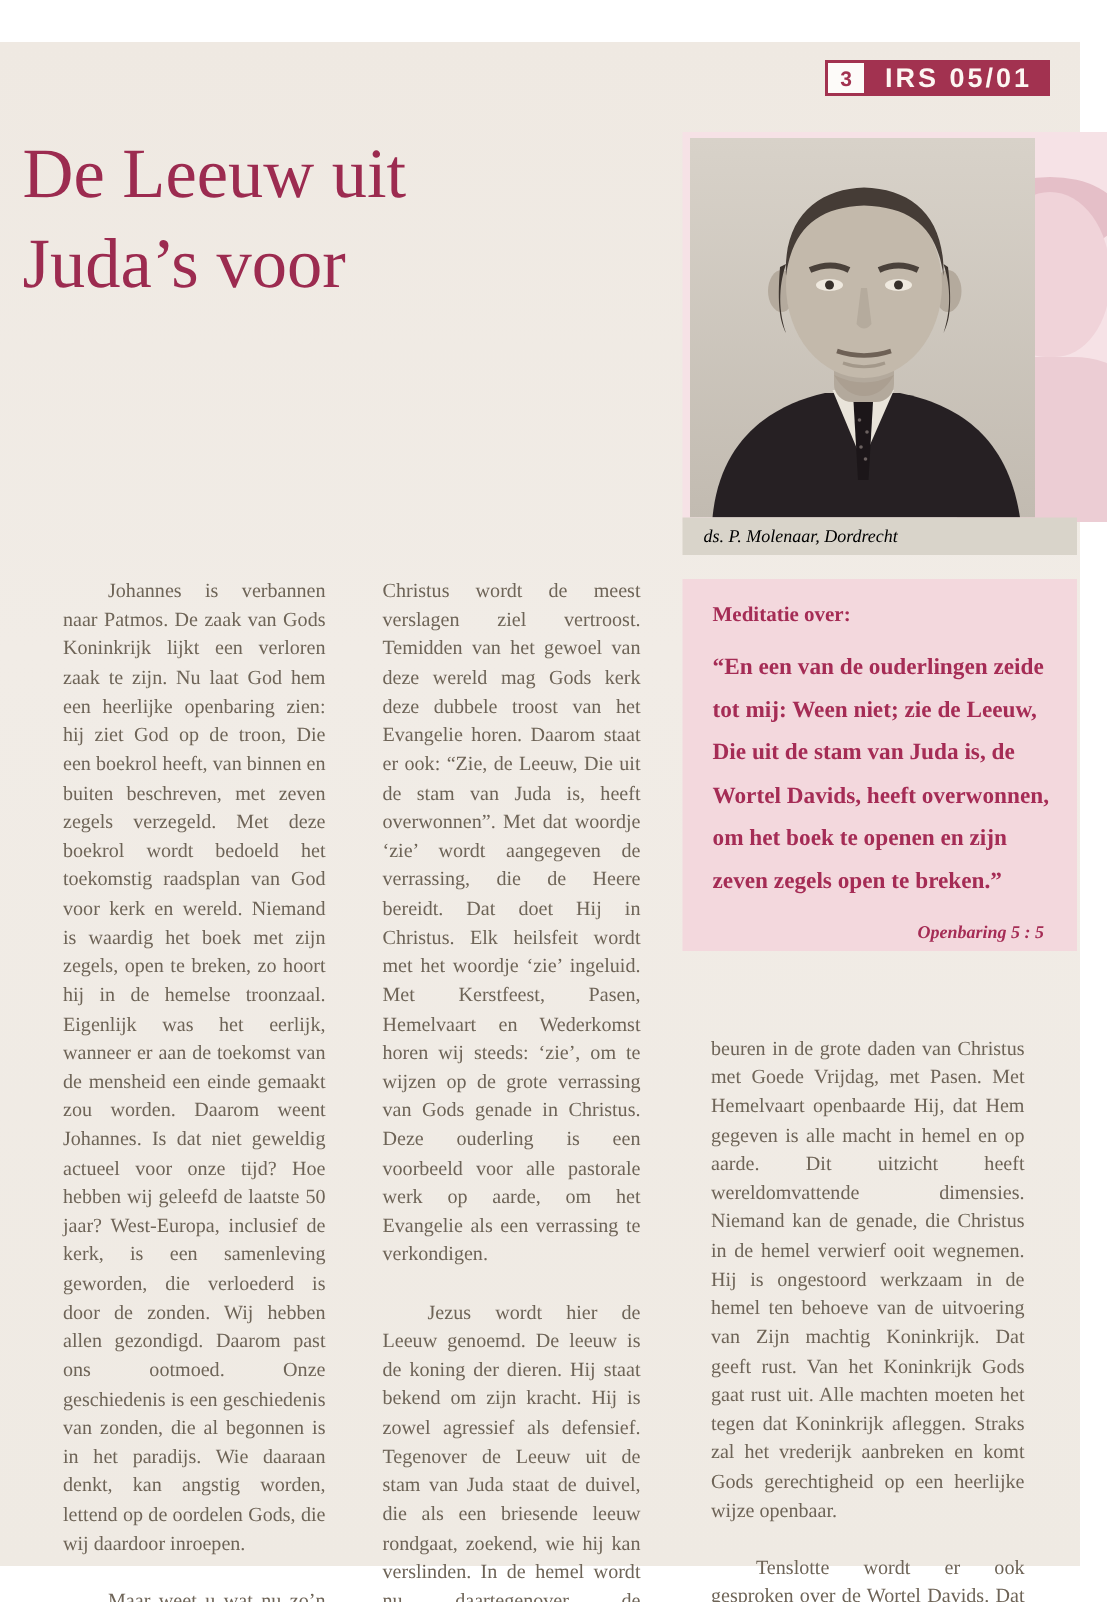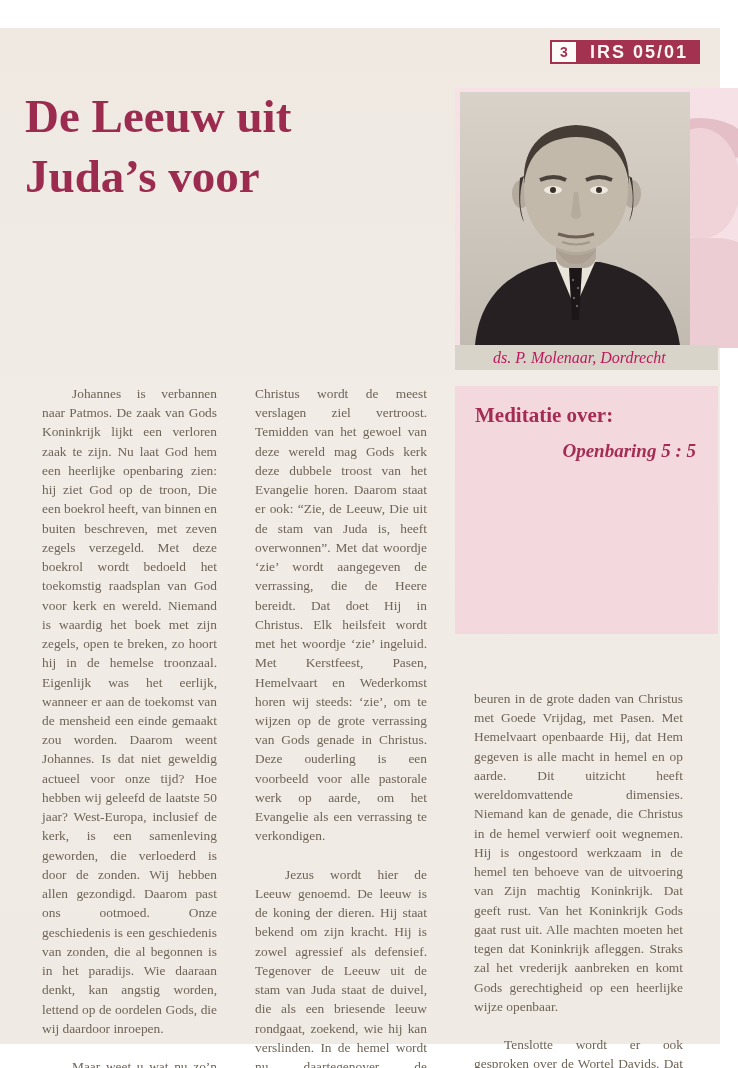--- a/index.html
+++ b/index.html
@@ -11,46 +11,46 @@
   
   .badge{position:absolute;left:550px;top:12px;height:24px;display:flex;}
   .badge-num{width:28px;height:24px;box-sizing:border-box;background:#fdfbf9;
       border:2px solid #a23250;color:#a23250;font-weight:bold;font-size:14px;
       display:flex;align-items:center;justify-content:center;
       font-family:"Liberation Sans",sans-serif;}
   .badge-issue{height:24px;background:#a23250;color:#fdf6f2;font-weight:bold;
       font-size:18px;letter-spacing:2px;display:flex;align-items:center;
       padding:0 12px;font-family:"Liberation Sans",sans-serif;}
   
-  .title{position:absolute;left:25px;top:58px;color:#9c2b50;font-weight:bold;
+  .title{position:absolute;left:15px;top:58px;color:#9c2b50;font-weight:normal;
       font-size:47px;line-height:1.28;letter-spacing:0px;}
   
   .band{position:absolute;left:455px;top:60px;width:283px;height:260px;
       background:#f6e2e6;overflow:hidden;}
   .ghost{position:absolute;right:-30px;top:10px;width:130px;height:250px;}
   .ghost .g-head{position:absolute;left:22px;top:30px;width:80px;height:110px;
       border-radius:50% 50% 46% 46%;background:#f0d3d9;}
   .ghost .g-hair{position:absolute;left:16px;top:20px;width:92px;height:50px;
       border-radius:50%;background:#e5bfc8;}
   .ghost .g-body{position:absolute;left:0px;top:140px;width:130px;height:110px;
       border-radius:40% 40% 0 0;background:#eccdd4;}
   
   .photo{position:absolute;left:460px;top:64px;width:230px;height:253px;}
   .photo svg{display:block;}
   .caption-bar{position:absolute;left:455px;top:317px;width:263px;height:25px;
       background:#d9d4ca;display:flex;align-items:center;padding-left:14px;
       box-sizing:border-box;}
-  .caption-bar span{font-style:italic;color:#be185d;font-size:16px;margin-left:24px;}
+  .caption-bar span{font-style:italic;color:#000000;font-size:12px;}
   
   .med{position:absolute;left:455px;top:358px;width:263px;height:248px;
       background:#f3d8dd;box-sizing:border-box;padding:17px 18px 0 20px;
       color:#a52c55;}
-  .med-heading{font-weight:bold;font-size:21px;margin:0 0 12px 0;}
+  .med-heading{font-weight:bold;font-size:14px;margin:0 0 12px 0;}
   .med-quote{font-weight:bold;font-size:15.5px;line-height:1.84;margin:0;}
-  .med-ref{font-weight:bold;font-style:italic;font-size:19px;text-align:right;
+  .med-ref{font-weight:bold;font-style:italic;font-size:12px;text-align:right;
       margin-top:12px;padding-right:4px;}
   
   .col{position:absolute;color:#6e6457;font-size:13.4px;line-height:1.435;
       text-align:justify;}
   .col p{margin:12px;}
   .col p + p{margin-top:19px;}
   .col p.indent{text-indent:30px;}
   .col1{left:30px;top:344px;width:199px;}
   .col2{left:243px;top:344px;width:196px;}
   .col3{left:462px;top:649px;width:233px;}
@@ -125,20 +125,21 @@
       <path d="M96 158 Q116 168 136 158 Q128 172 116 172 Q104 172 96 158Z" fill="#ab9f91"></path>
     </svg>
   </div>
 
   <div class="caption-bar">
     <span>ds. P. Molenaar, Dordrecht</span>
   </div>
 
   <div class="med">
     <p class="med-heading">Meditatie over:</p>
+    <p class="med-quote">“En een van de ouderlingen zeide tot mij: Ween niet; zie de Leeuw, Die uit de stam van Juda is, de Wortel Davids, heeft overwonnen, om het boek te openen en zijn zeven zegels open te breken.”</p>
     <div class="med-ref">Openbaring 5 : 5</div>
   </div>
 
   <div class="col col1">
     <p class="indent">Johannes is verbannen naar Patmos. De zaak van Gods Koninkrijk lijkt een verloren zaak te zijn. Nu laat God hem een heerlijke openbaring zien: hij ziet God op de troon, Die een boekrol heeft, van binnen en buiten beschreven, met zeven zegels verzegeld. Met deze boekrol wordt bedoeld het toekomstig raadsplan van God voor kerk en wereld. Niemand is waardig het boek met zijn zegels, open te breken, zo hoort hij in de hemelse troonzaal. Eigenlijk was het eerlijk, wanneer er aan de toekomst van de mensheid een einde gemaakt zou worden. Daarom weent Johannes. Is dat niet geweldig actueel voor onze tijd? Hoe hebben wij geleefd de laatste 50 jaar? West-Europa, inclusief de kerk, is een samenleving geworden, die verloederd is door de zonden. Wij hebben allen gezondigd. Daarom past ons ootmoed. Onze geschiedenis is een geschiedenis van zonden, die al begonnen is in het paradijs. Wie daaraan denkt, kan angstig worden, lettend op de oordelen Gods, die wij daardoor inroepen.</p>
     <p class="indent">Maar weet u wat nu zo’n grote genade is? Dat Christus de toekomst in handen heeft. Daarom staat er: “Ween niet”. Daarmee troost de ouderling in de hemel de kerk. Hoe donker de weg ook in deze wereld is door de zonden, de Heere Jezus opent wegen in de onmogelijkheid. Door</p>
   </div>
 
   <div class="col col2">
     <p>Christus wordt de meest verslagen ziel vertroost. Temidden van het gewoel van deze wereld mag Gods kerk deze dubbele troost van het Evangelie horen. Daarom staat er ook: “Zie, de Leeuw, Die uit de stam van Juda is, heeft overwonnen”. Met dat woordje ‘zie’ wordt aangegeven de verrassing, die de Heere bereidt. Dat doet Hij in Christus. Elk heilsfeit wordt met het woordje ‘zie’ ingeluid. Met Kerstfeest, Pasen, Hemelvaart en Wederkomst horen wij steeds: ‘zie’, om te wijzen op de grote verrassing van Gods genade in Christus. Deze ouderling is een voorbeeld voor alle pastorale werk op aarde, om het Evangelie als een verrassing te verkondigen.</p>

